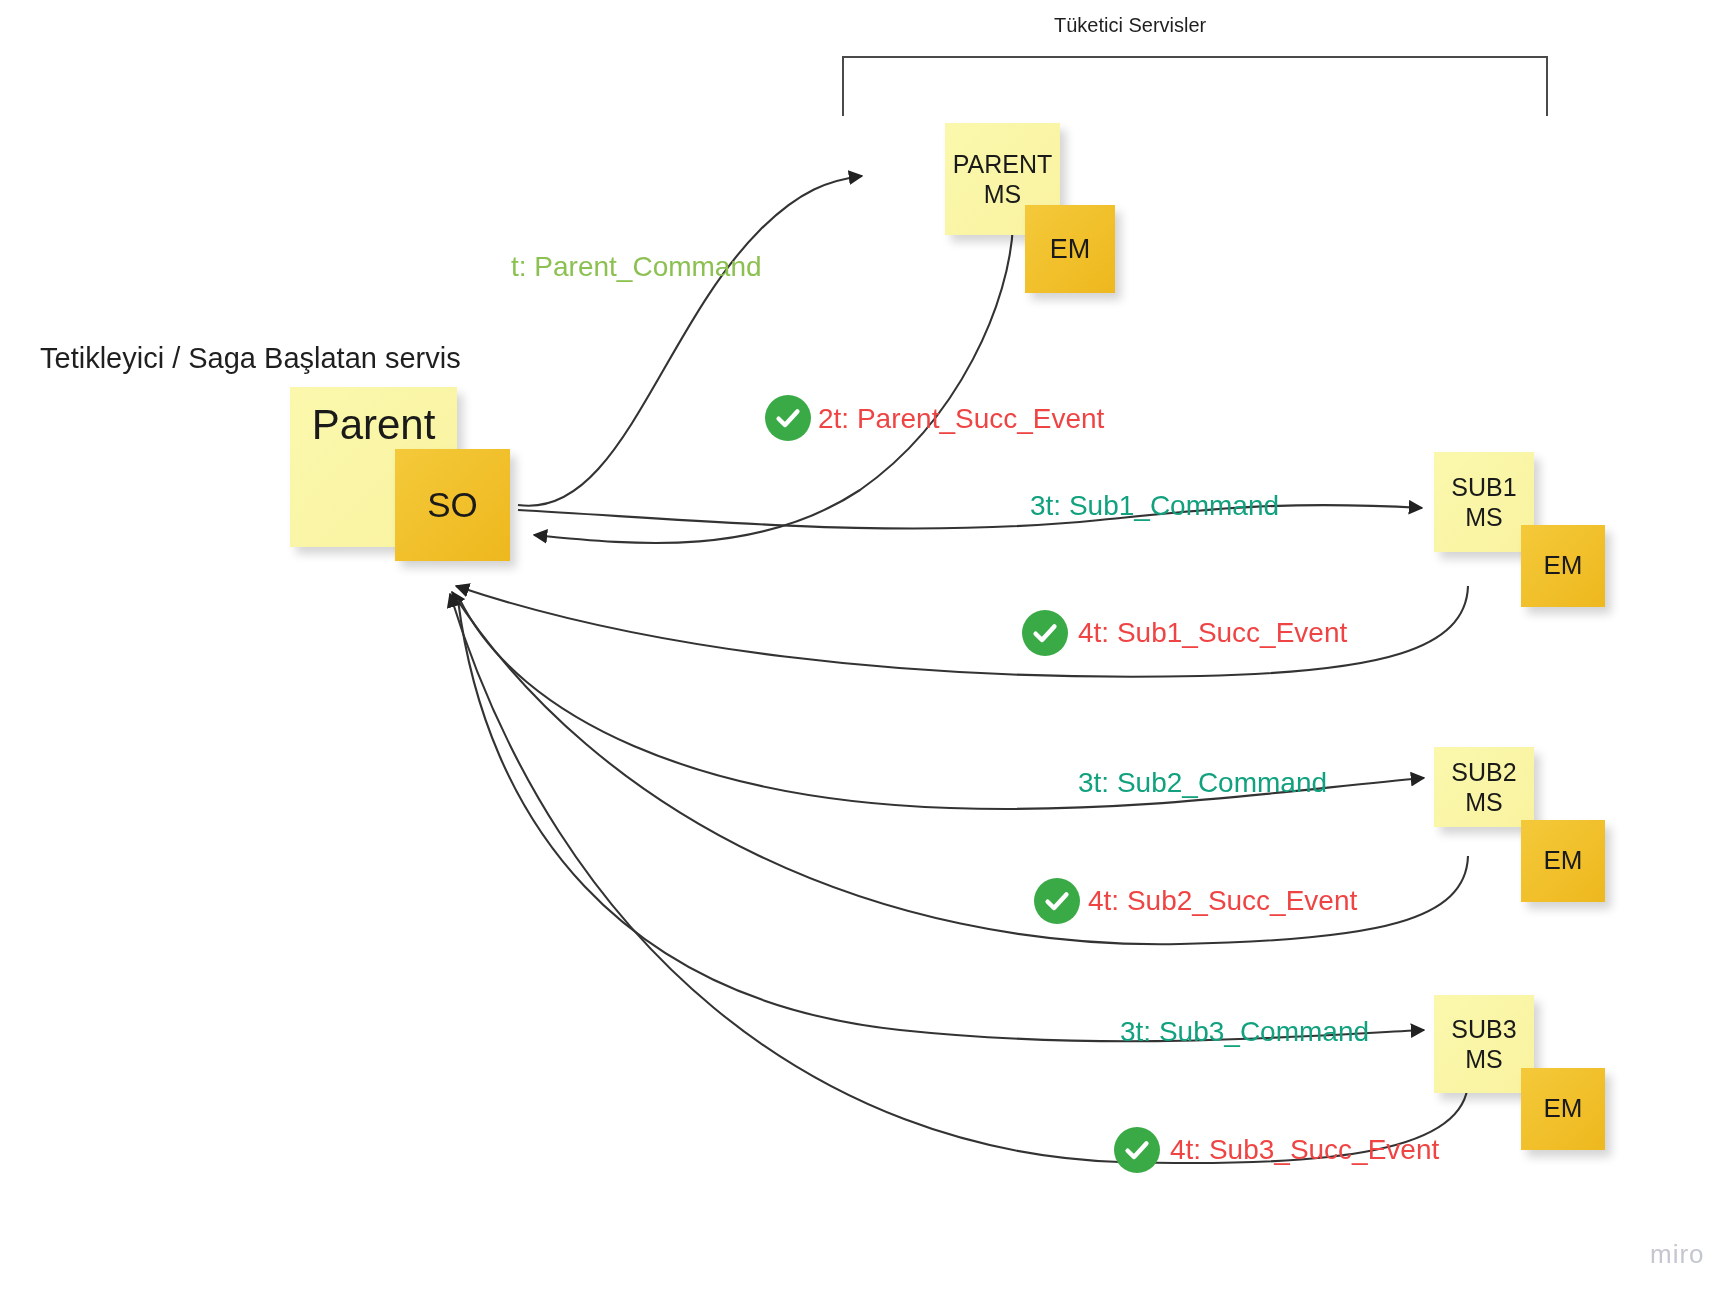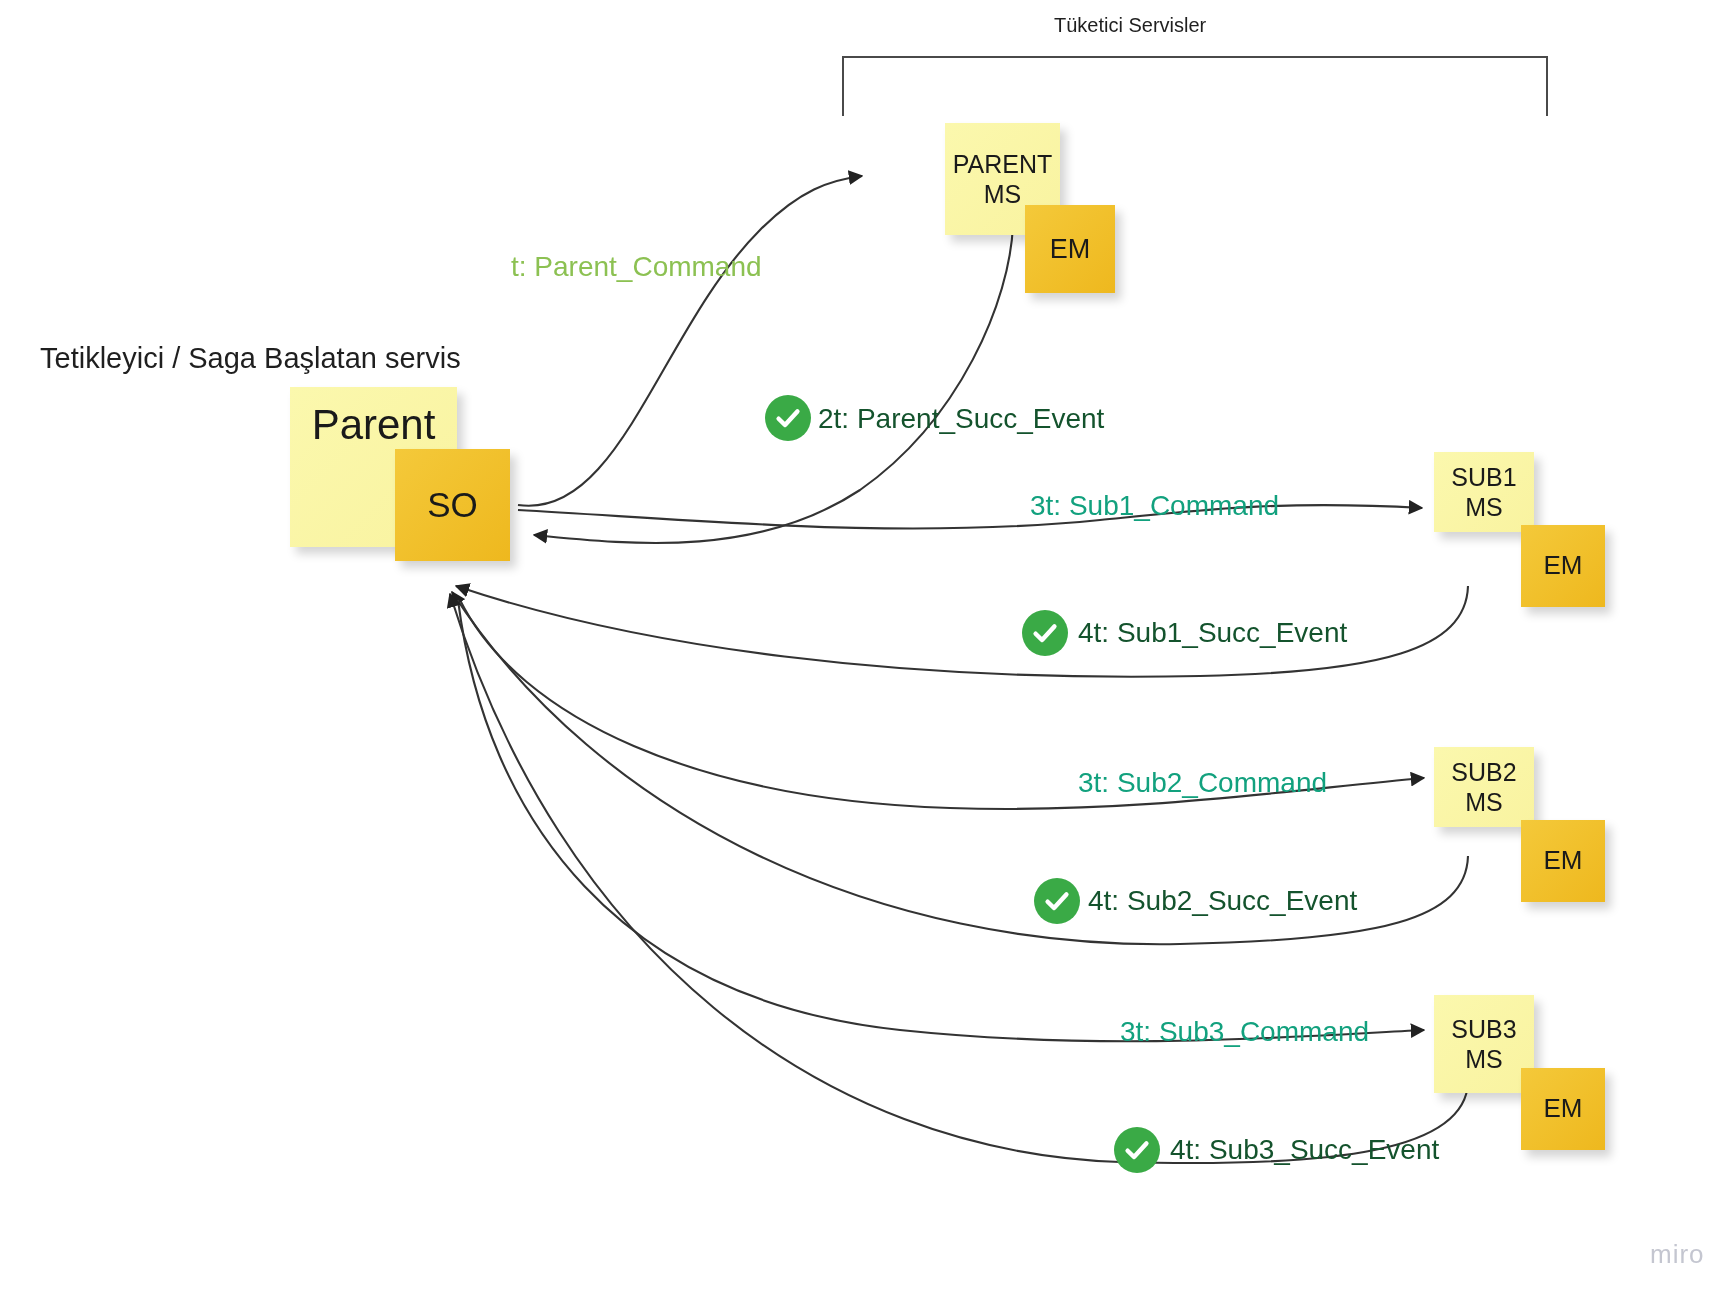--- a/index.html
+++ b/index.html
@@ -52,21 +52,21 @@
 
   
   .label {
     position: absolute;
     white-space: nowrap;
     line-height: 1.1;
   }
   .label-dark   { color: #1f1f1f; }
   .label-green  { color: #8cc152; }
   .label-teal   { color: #12a17e; }
-  .label-purple { color: #14532d; }
+  .label-purple { color: #ef4444; }
   .label-grey   { color: #c4c6d0; }
 
   
   .check {
     position: absolute;
     width: 46px;
     height: 46px;
     border-radius: 50%;
     background: #3aaa46;
     display: flex;
@@ -172,21 +172,21 @@
   </div>
 
   <div class="note pale" style="left:945px; top:123px; width:115px; height:112px; font-size:25px;">
     <span>PARENT</span>
     <span>MS</span>
   </div>
   <div class="note gold" style="left:1025px; top:205px; width:90px; height:88px; font-size:27px;">
     <span>EM</span>
   </div>
 
-  <div class="note pale" style="left:1434px; top:452px; width:100px; height:80px; font-size:25px;">
+  <div class="note pale" style="left:1434px; top:452px; width:100px; height:100px; font-size:25px;">
     <span>SUB1</span>
     <span>MS</span>
   </div>
   <div class="note gold" style="left:1521px; top:525px; width:84px; height:82px; font-size:26px;">
     <span>EM</span>
   </div>
 
   <div class="note pale" style="left:1434px; top:747px; width:100px; height:80px; font-size:25px;">
     <span>SUB2</span>
     <span>MS</span>

